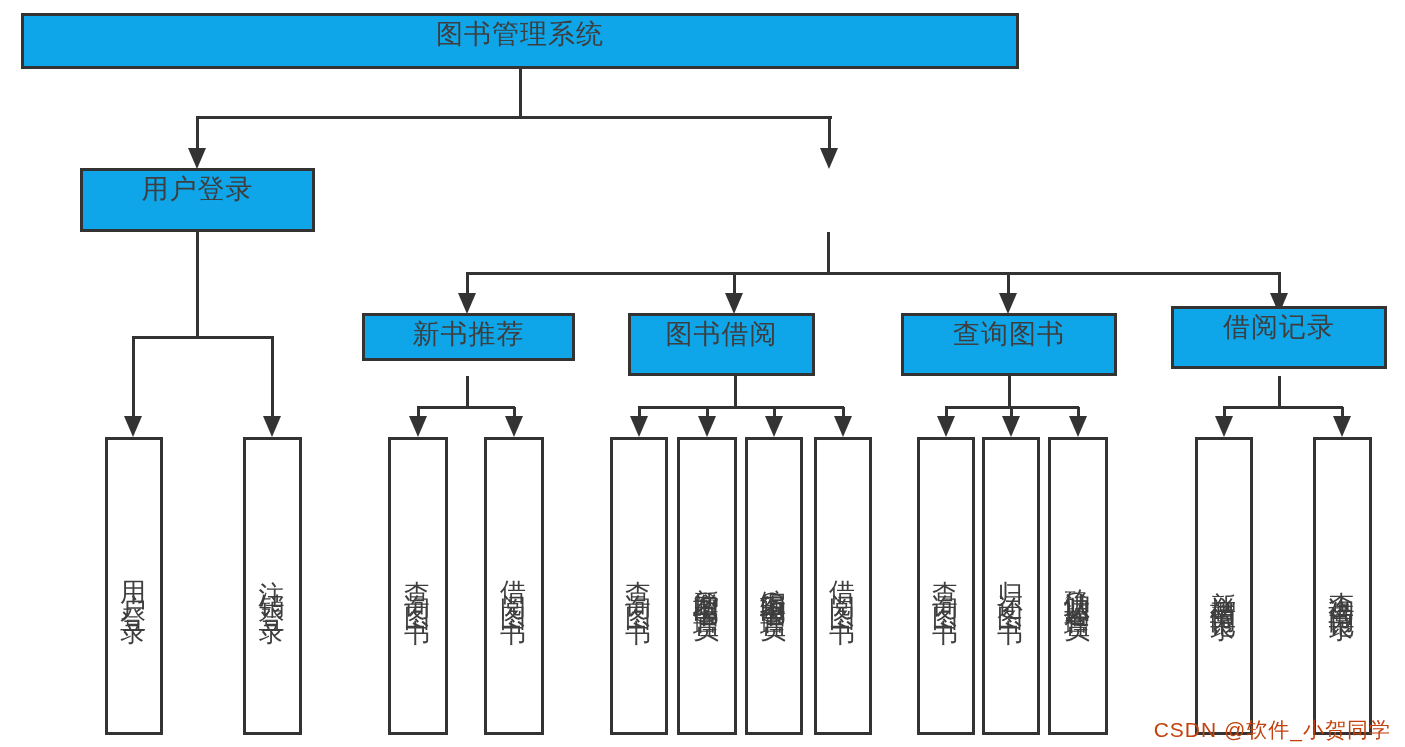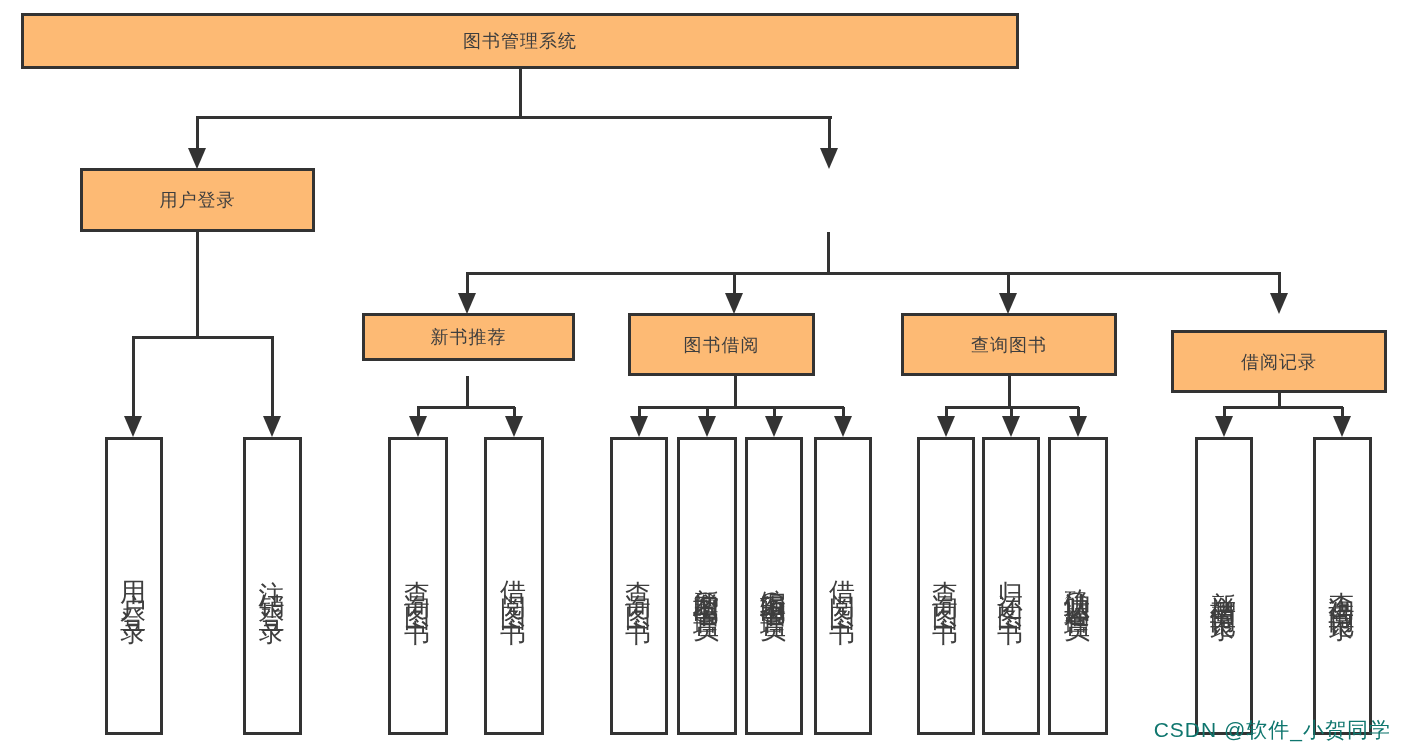--- a/index.html
+++ b/index.html
@@ -5,23 +5,23 @@
   html,body{margin:0;padding:0;background:#ffffff;}
   body{
     width:1405px;height:747px;position:relative;overflow:hidden;
     font-family:"Liberation Sans","DejaVu Sans",sans-serif;
     color:#3e3e3e;
   }
   #canvas{position:absolute;left:0;top:0;width:1405px;height:747px;}
   .box{
     position:absolute;
     border:3px solid #333333;
-    background:#fdba74;
-    display:flex;align-items:center;justify-content:center;
-    font-size:18px;
+    background:#0ea5e9;
+    display:flex;justify-content:center;
+    font-size:27px;
     letter-spacing:1px;
     box-sizing:border-box;
     z-index:2;
   }
   .leaf{
     position:absolute;
     top:437px;height:298px;
     border:3px solid #333333;
     background:#ffffff;
     display:flex;align-items:center;justify-content:center;
@@ -41,21 +41,21 @@
   .ahead{
     position:absolute;width:0;height:0;z-index:1;
     border-left:9px solid transparent;
     border-right:9px solid transparent;
     border-top:21px solid #333333;
   }
   .watermark{
     position:absolute;
     top:716px;right:14px;
     font-size:21px;
-    color:#0f766e;
+    color:#c2410c;
     letter-spacing:1px;
     z-index:5;
     white-space:nowrap;
   }
 </style>
 </head>
 <body>
 
 <div id="canvas">
 
@@ -69,21 +69,21 @@
 
   <div class="box" style="left:362px;top:313px;width:213px;height:48px">
     <span>新书推荐</span>
   </div>
   <div class="box" style="left:628px;top:313px;width:187px;height:63px">
     <span>图书借阅</span>
   </div>
   <div class="box" style="left:901px;top:313px;width:216px;height:63px">
     <span>查询图书</span>
   </div>
-  <div class="box" style="left:1171px;top:330px;width:216px;height:63px">
+  <div class="box" style="left:1171px;top:306px;width:216px;height:63px">
     <span>借阅记录</span>
   </div>
 
   <div class="leaf" style="left:105px;width:58px">
     <span class="vtext">用户登录</span>
   </div>
   <div class="leaf" style="left:243px;width:59px">
     <span class="vtext">注销登录</span>
   </div>
 

